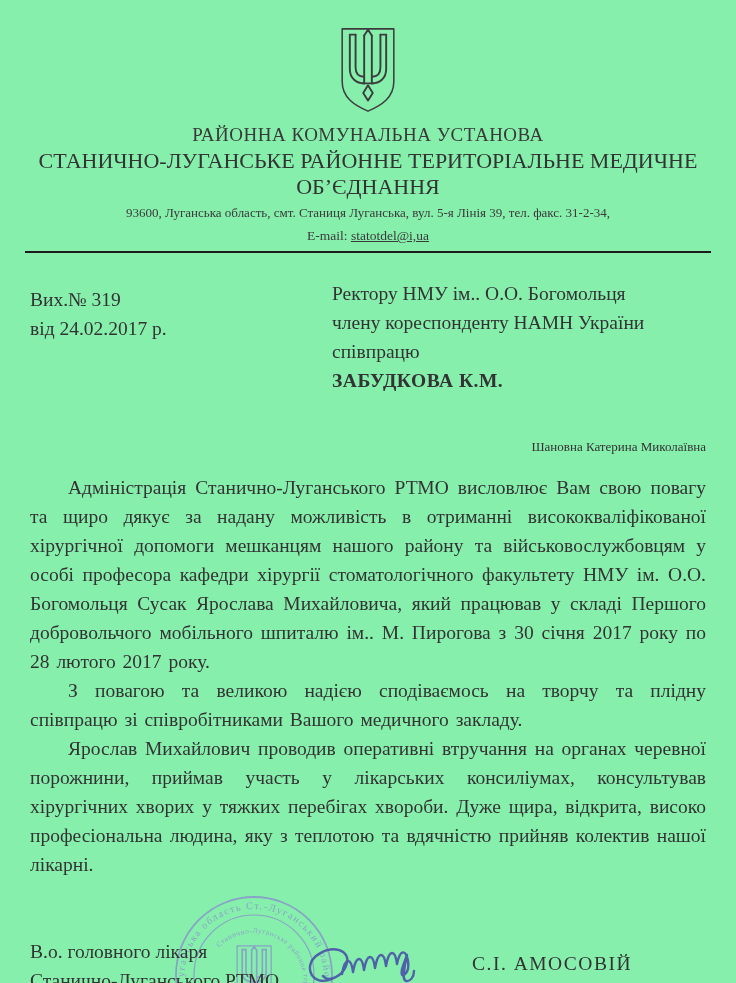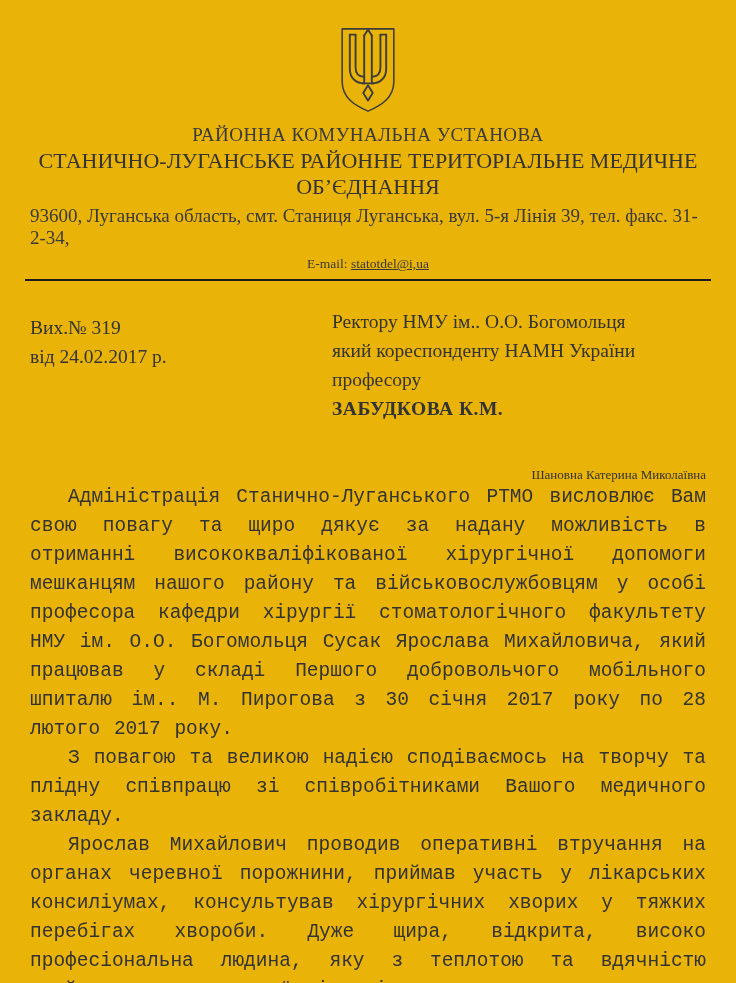--- a/index.html
+++ b/index.html
@@ -1,55 +1,55 @@
 <!DOCTYPE html>
 <html><head>
 <meta charset="utf-8">
 <style>
   html,body{margin:0;padding:0;background:#e8e8e8;}
   .page{
     position:relative;
     width:736px;height:983px;
     margin:0 auto;
-    background:#eab308;
+    background:#86efac;
     box-sizing:border-box;
     padding:26px 30px 0 30px;
     font-family:"Liberation Serif","DejaVu Serif",serif;
     color:#2e2e2e;
     overflow:hidden;
   }
   
   .emblem{display:block;margin:0 auto;}
   .org-type{
     text-align:center;font-size:19px;margin-top:10px;letter-spacing:.5px;color:#3a3a3a;
   }
   .org-name{
     text-align:center;font-size:22px;line-height:26px;margin:2px auto 0;
     max-width:690px;color:#333;
   }
   .address-line{
-    font-size:19px;margin-top:5px;color:#3a3a3a;
+    text-align:center;font-size:13px;margin-top:5px;color:#3a3a3a;
   }
   .email-line{
     text-align:center;font-size:13.5px;margin-top:7px;color:#3a3a3a;
   }
   .email-line .email-value{text-decoration:underline;}
   .rule{
     border:none;border-top:2.5px solid #1c1c1c;margin:7px -5px 0 -5px;
   }
   
   .ref-row{position:relative;height:124px;margin-top:26px;font-size:19.5px;line-height:29px;}
   .ref-left{position:absolute;left:0;top:6px;color:#333;}
   .recipient{position:absolute;left:302px;top:0;color:#333;}
   .recipient-name{font-weight:bold;letter-spacing:.5px;}
   
   .salutation{
     text-align:right;font-size:13px;margin-top:36px;color:#333;
   }
-  .letter-body{margin-top:0;font-family:Liberation Mono, monospace;}
+  .letter-body{margin-top:18px;}
   .letter-body p{
     margin:0;font-size:19.5px;line-height:29px;text-align:justify;
     text-indent:38px;word-spacing:2px;color:#333;
   }
   
   .sig-block{position:relative;height:230px;margin-top:22px;}
   .sig-title{position:absolute;left:0;top:36px;font-size:19.5px;line-height:29px;color:#333;}
   .stamp{position:absolute;left:136px;top:-14px;opacity:.8;}
   .signature-ink{position:absolute;left:268px;top:28px;opacity:.9;}
   .sig-name{position:absolute;left:442px;top:52px;font-size:19.5px;letter-spacing:1.5px;color:#333;}
@@ -83,22 +83,22 @@
 
   <hr class="rule">
 
   <div class="ref-row">
     <div class="ref-left">
       <div>Вих.№ 319</div>
       <div>від 24.02.2017 р.</div>
     </div>
     <div class="recipient">
       <div>Ректору  НМУ ім.. О.О. Богомольця</div>
-      <div>який кореспонденту НАМН України</div>
-      <div>професору</div>
+      <div>члену кореспонденту НАМН України</div>
+      <div>співпрацю</div>
       <div class="recipient-name">ЗАБУДКОВА  К.М.</div>
     </div>
   </div>
 
   <div class="salutation">Шановна Катерина Миколаївна</div>
 
   <div class="letter-body">
     <p>Адміністрація Станично-Луганського РТМО висловлює Вам свою повагу та щиро дякує за надану можливість  в отриманні висококваліфікованої хірургічної допомоги мешканцям нашого району та військовослужбовцям  у особі професора кафедри хірургії стоматологічного факультету НМУ ім. О.О. Богомольця Сусак Ярослава Михайловича, який працював у складі Першого добровольчого мобільного шпиталю ім.. М. Пирогова з 30 січня 2017 року по 28 лютого 2017 року.</p>
     <p>З повагою та великою надією сподіваємось  на творчу та плідну співпрацю зі співробітниками Вашого медичного закладу.</p>
     <p>Ярослав Михайлович проводив оперативні втручання на органах черевної порожнини,   приймав участь у лікарських консиліумах, консультував хірургічних хворих у тяжких перебігах хвороби. Дуже щира, відкрита, високо професіональна людина, яку з теплотою та вдячністю прийняв колектив нашої лікарні.</p>

